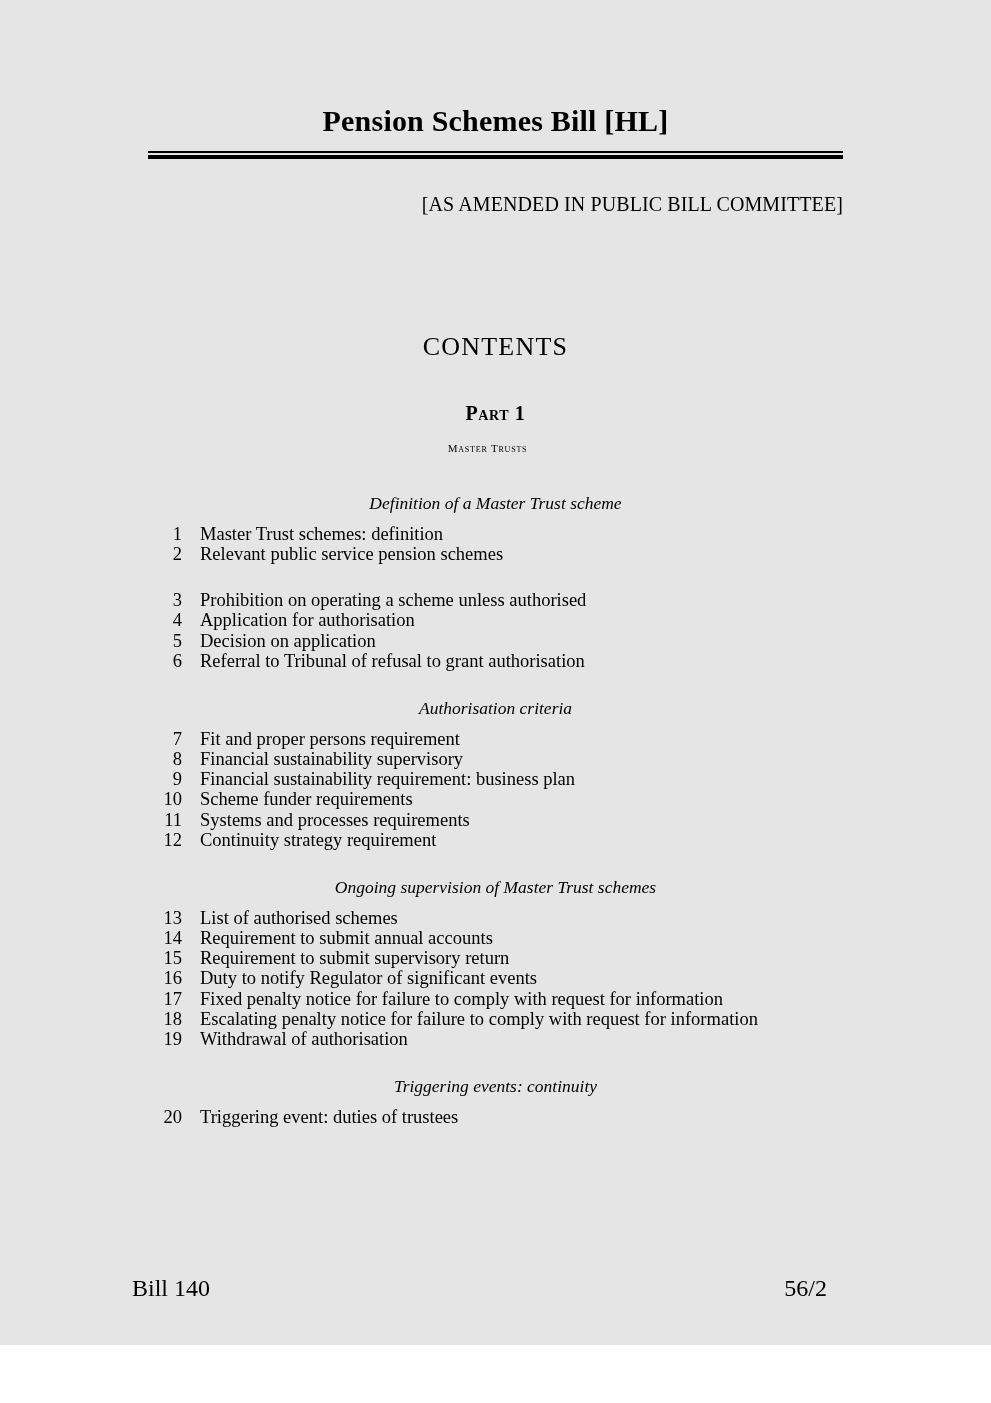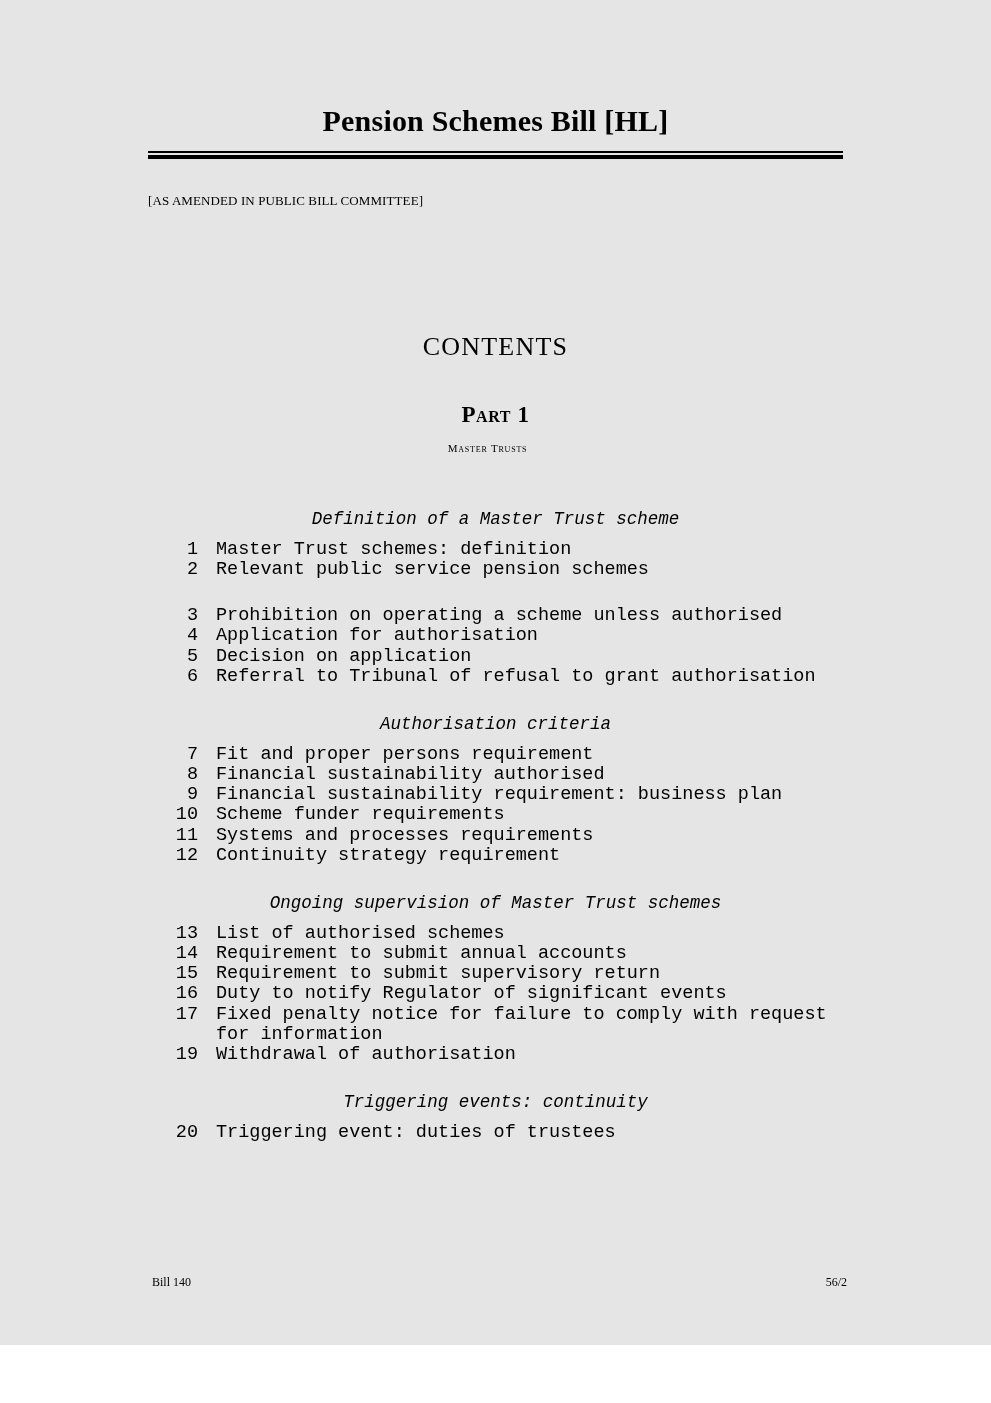--- a/index.html
+++ b/index.html
@@ -51,22 +51,22 @@
     height: 4px;
     background: #000000;
     width: 100%;
   }
 
   .amended-line {
     position: absolute;
     left: 148px;
     top: 193px;
     width: 695px;
-    text-align: left;
-    font-size: 13px;
+    text-align: right;
+    font-size: 20px;
     letter-spacing: 0.1px;
   }
 
   
   .contents-heading {
     position: absolute;
     left: 148px;
     top: 321px;
     width: 695px;
     text-align: center;
@@ -75,21 +75,21 @@
     margin-top: 11px;
   }
 
   
   .part-heading {
     position: absolute;
     left: 148px;
     top: 402px;
     width: 695px;
     text-align: center;
-    font-size: 23px;
+    font-size: 20px;
     font-weight: bold;
     font-variant: small-caps;
     letter-spacing: 0.6px;
   }
   .part-subheading {
     position: absolute;
     left: 140px;
     top: 442px;
     width: 695px;
     text-align: center;
@@ -99,22 +99,21 @@
   }
 
   
   .toc {
     position: absolute;
     left: 148px;
     top: 492px;
     width: 695px;
   }
   .toc-group {
-    margin: 16px;
-    font-family: Liberation Mono, monospace;
+    margin: 0;
   }
   .toc-group + .toc-group {
     margin-top: 26px;
   }
   .group-heading {
     text-align: center;
     font-style: italic;
     font-size: 17.5px;
     margin: 0 0 9px 0;
     line-height: 1.3;
@@ -137,26 +136,26 @@
     padding-right: 18px;
     box-sizing: border-box;
   }
   .toc-label {
     flex: 1 1 auto;
   }
 
   
   .footer {
     position: absolute;
-    left: 152px;
+    left: 132px;
     top: 1275px;
     width: 695px;
     display: flex;
     justify-content: space-between;
-    font-size: 12px;
+    font-size: 24px;
     align-items: center;
   }
 </style>
 </head>
 <body>
 
 <div class="page">
 
   <div class="title-block">
     <h1 class="doc-title">Pension Schemes Bill [HL]</h1>
@@ -211,21 +210,21 @@
       </div>
       <div class="toc-group">
         <div class="group-heading">Authorisation criteria</div>
         <ul class="toc-list">
           <li class="toc-item">
             <span class="toc-num">7</span>
             <span class="toc-label">Fit and proper persons requirement</span>
           </li>
           <li class="toc-item">
             <span class="toc-num">8</span>
-            <span class="toc-label">Financial sustainability authorised</span>
+            <span class="toc-label">Financial sustainability supervisory</span>
           </li>
           <li class="toc-item">
             <span class="toc-num">9</span>
             <span class="toc-label">Financial sustainability requirement: business plan</span>
           </li>
           <li class="toc-item">
             <span class="toc-num">10</span>
             <span class="toc-label">Scheme funder requirements</span>
           </li>
           <li class="toc-item">
@@ -253,20 +252,24 @@
             <span class="toc-num">15</span>
             <span class="toc-label">Requirement to submit supervisory return</span>
           </li>
           <li class="toc-item">
             <span class="toc-num">16</span>
             <span class="toc-label">Duty to notify Regulator of significant events</span>
           </li>
           <li class="toc-item">
             <span class="toc-num">17</span>
             <span class="toc-label">Fixed penalty notice for failure to comply with request for information</span>
+          </li>
+          <li class="toc-item">
+            <span class="toc-num">18</span>
+            <span class="toc-label">Escalating penalty notice for failure to comply with request for information</span>
           </li>
           <li class="toc-item">
             <span class="toc-num">19</span>
             <span class="toc-label">Withdrawal of authorisation</span>
           </li>
         </ul>
       </div>
       <div class="toc-group">
         <div class="group-heading">Triggering events: continuity</div>
         <ul class="toc-list">

